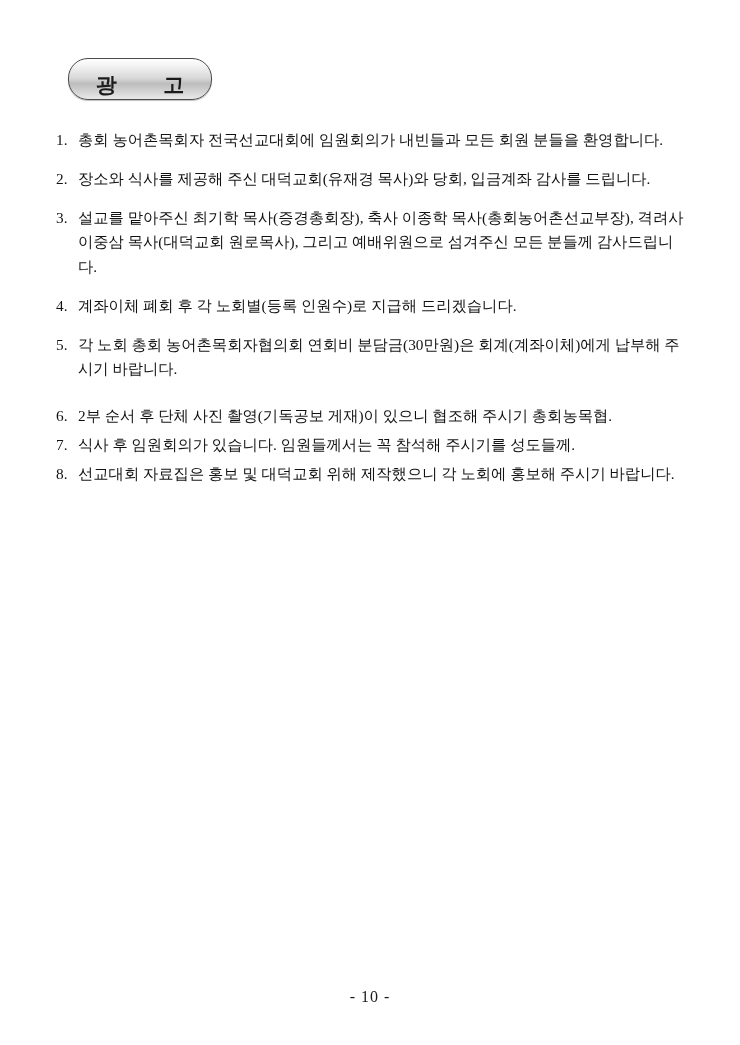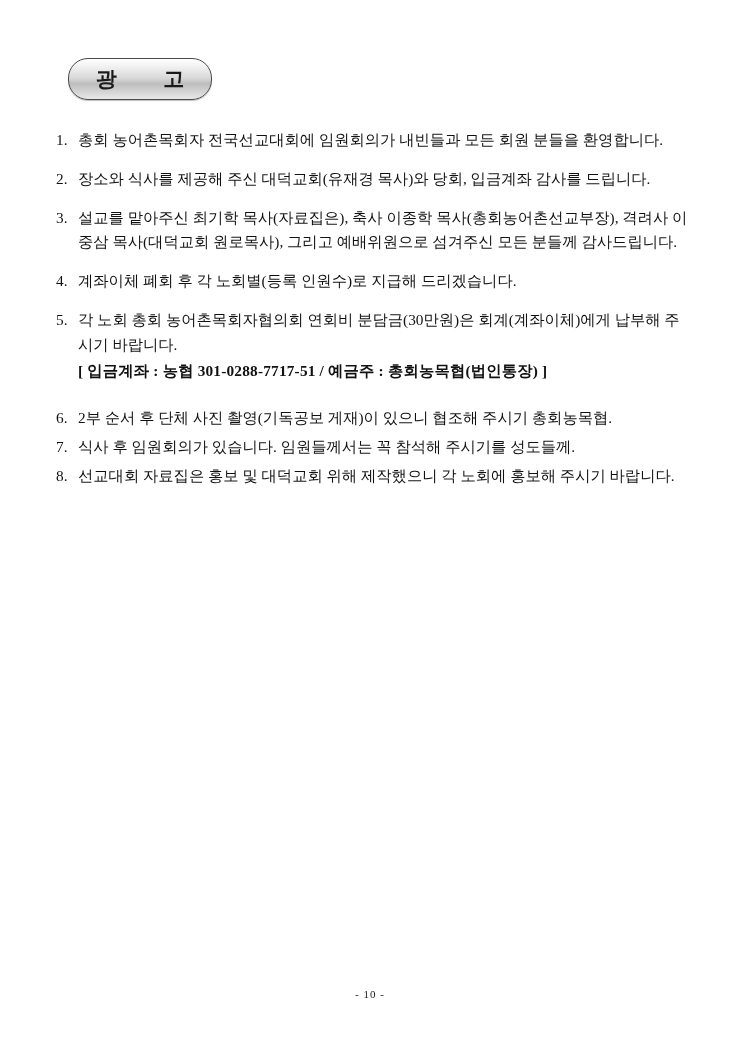--- a/index.html
+++ b/index.html
@@ -28,21 +28,21 @@
     border-radius: 20px;
     background: linear-gradient(to bottom,
                 #ffffff 0%,
                 #f2f2f2 18%,
                 #d8d8d8 48%,
                 #bdbdbd 62%,
                 #d4d4d4 82%,
                 #e9e9e9 100%);
     box-shadow: 0 1px 1px rgba(0,0,0,0.25);
     display: flex;
-    align-items: center;
+    align-items: flex-end;
     justify-content: center;
   }
   .title-badge .title-text {
     font-family: "Liberation Serif", "DejaVu Serif", serif;
     font-size: 21px;
     font-weight: bold;
     letter-spacing: 12px;
     text-indent: 12px;
     color: #1a1a1a;
     white-space: pre;
@@ -88,21 +88,21 @@
     letter-spacing: 0.2px;
   }
 
   
   .footer {
     position: absolute;
     left: 0;
     right: 0;
     top: 988px;
     text-align: center;
-    font-size: 11px;
+    font-size: 16px;
     color: #1a1a1a;
     letter-spacing: 1px;
   }
 </style>
 </head>
 <body>
 
 <div class="page">
 
   <div class="title-badge">
@@ -116,33 +116,32 @@
       <span class="txt">총회 농어촌목회자 전국선교대회에 임원회의가 내빈들과 모든 회원 분들을 환영합니다.</span>
     </div>
 
     <div class="item">
       <span class="num">2.</span>
       <span class="txt">장소와 식사를 제공해 주신 대덕교회(유재경 목사)와 당회, 입금계좌 감사를 드립니다.</span>
     </div>
 
     <div class="item">
       <span class="num">3.</span>
-      <span class="txt">설교를 맡아주신 최기학 목사(자료집은), 축사 이종학 목사(총회농어촌선교부장), 격려사 이중삼 목사(대덕교회 원로목사), 그리고 예배위원으로 섬겨주신 모든 분들께 감사드립니다.</span>
+      <span class="txt">설교를 맡아주신 최기학 목사(증경총회장), 축사 이종학 목사(총회농어촌선교부장), 격려사 이중삼 목사(대덕교회 원로목사), 그리고 예배위원으로 섬겨주신 모든 분들께 감사드립니다.</span>
     </div>
 
     <div class="item">
       <span class="num">4.</span>
       <span class="txt">계좌이체 폐회 후 각 노회별(등록 인원수)로 지급해 드리겠습니다.</span>
     </div>
 
     <div class="item">
       <span class="num">5.</span>
       <span class="txt">
         <span>각 노회 총회 농어촌목회자협의회 연회비 분담금(30만원)은 회계(계좌이체)에게 납부해 주시기 바랍니다.</span>
-        <span class="acct-line acct-box">[ 입금계좌 : 농협 301-0288-7717-51  / 예금주 : 총회농목협(법인통장) ]</span>
       </span>
     </div>
 
     <div class="item gap-top tight">
       <span class="num">6.</span>
       <span class="txt">2부 순서 후 단체 사진 촬영(기독공보 게재)이 있으니 협조해 주시기 총회농목협.</span>
     </div>
 
     <div class="item tight">
       <span class="num">7.</span>

